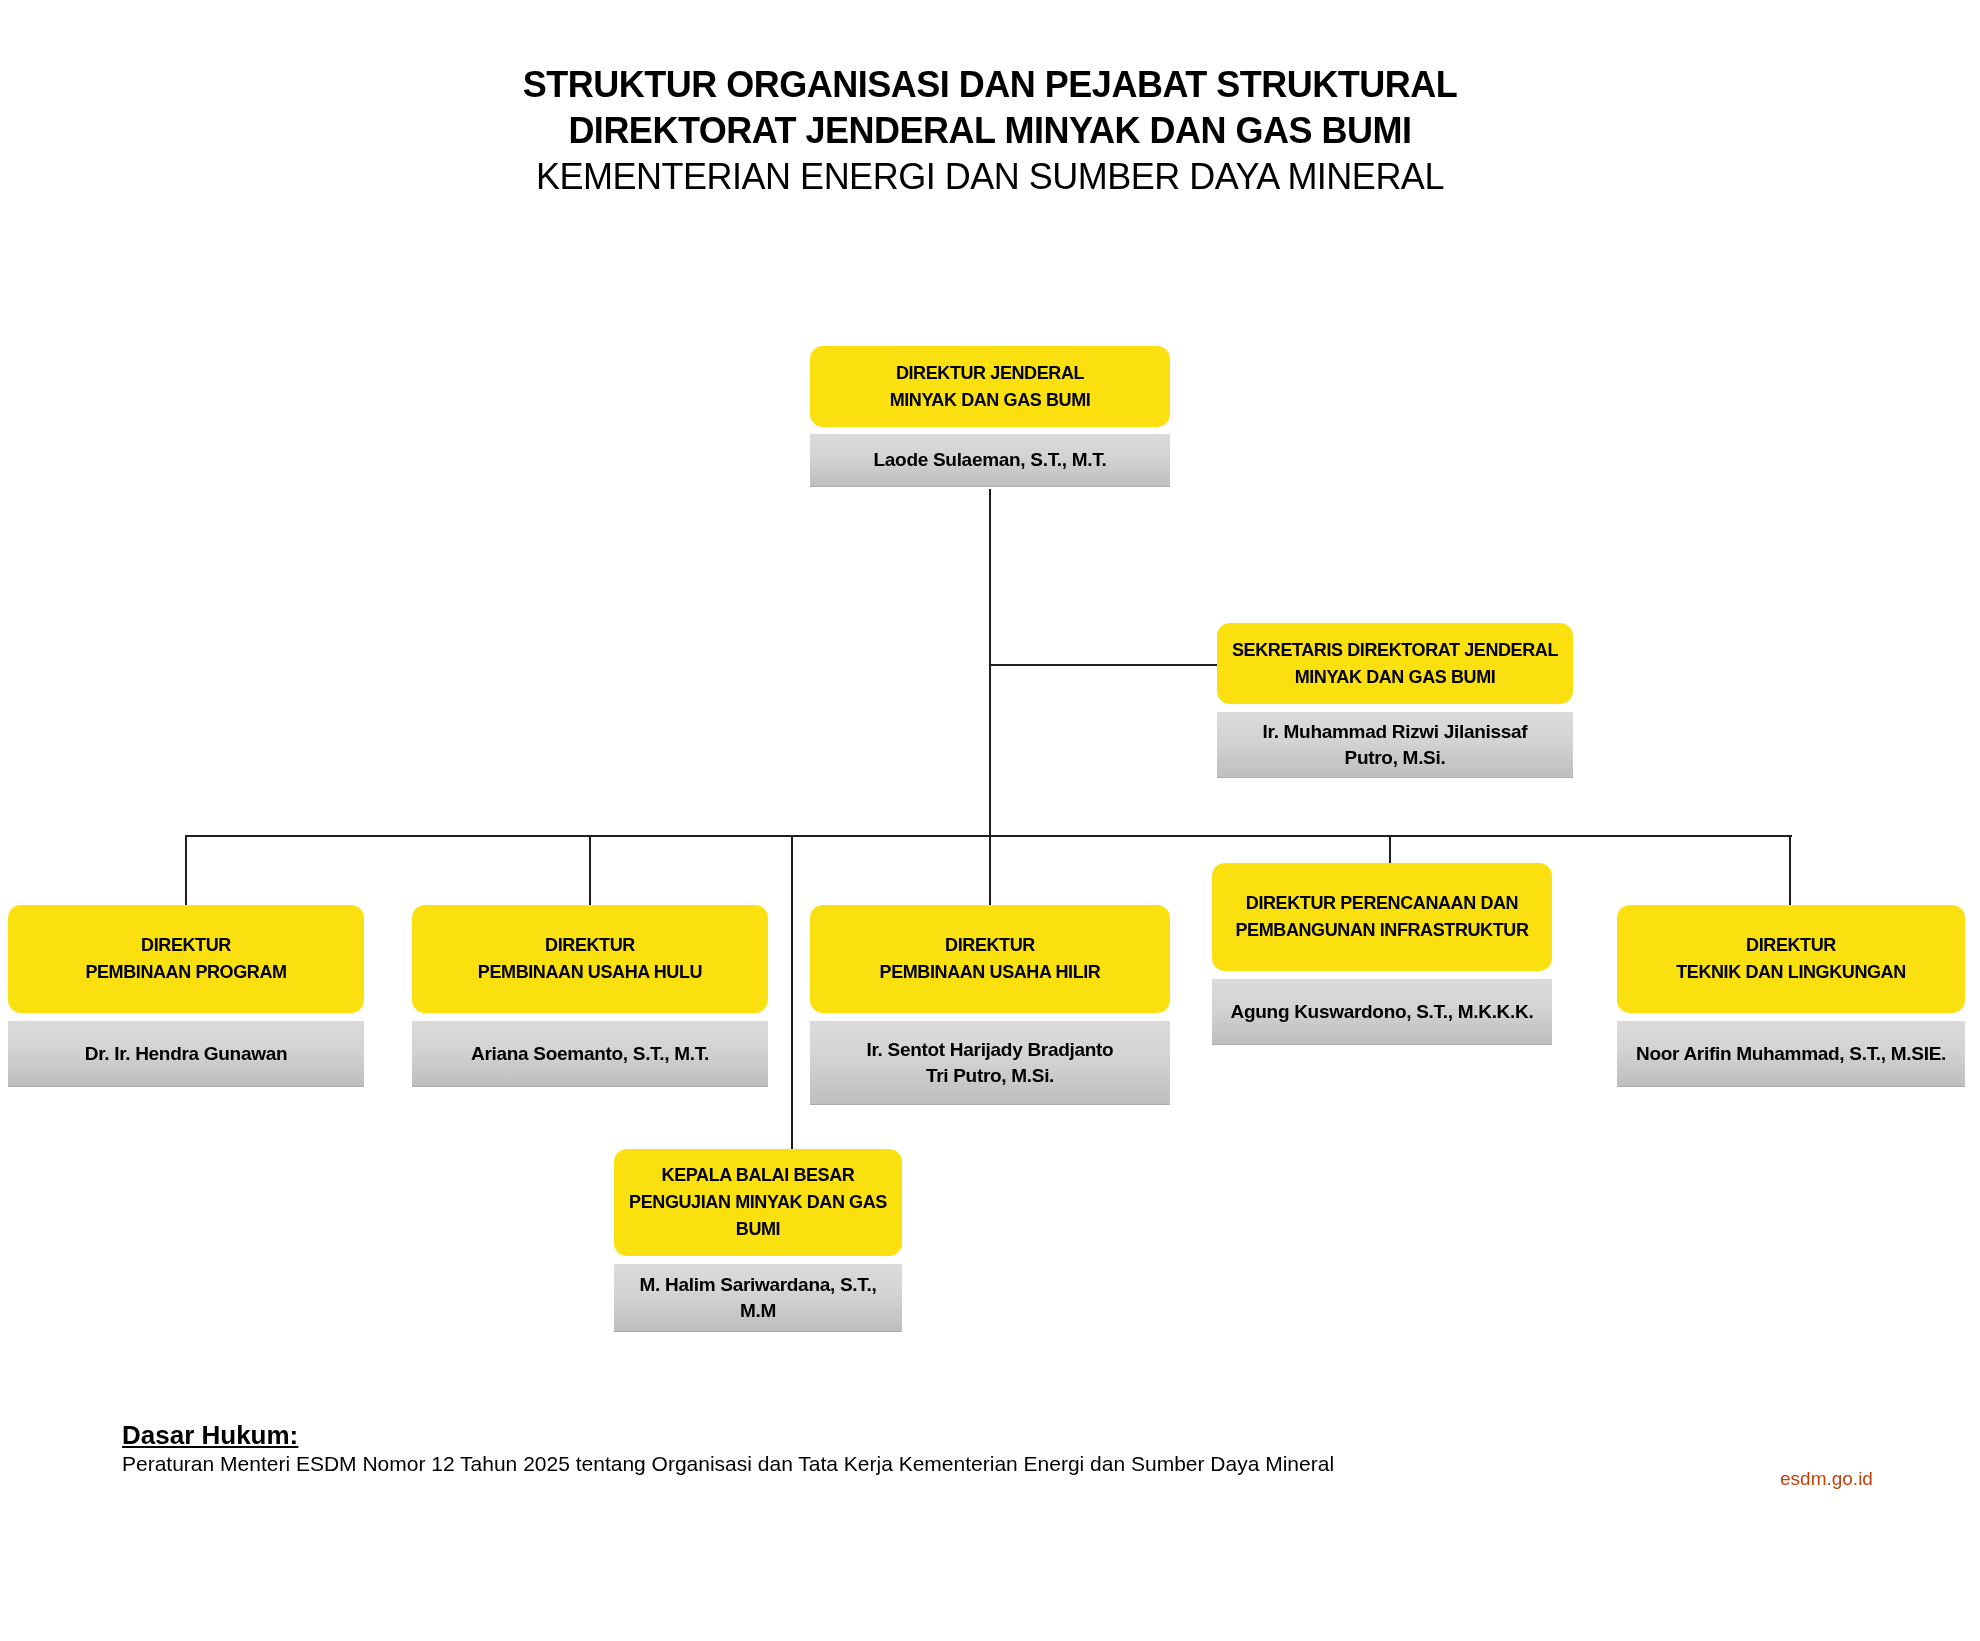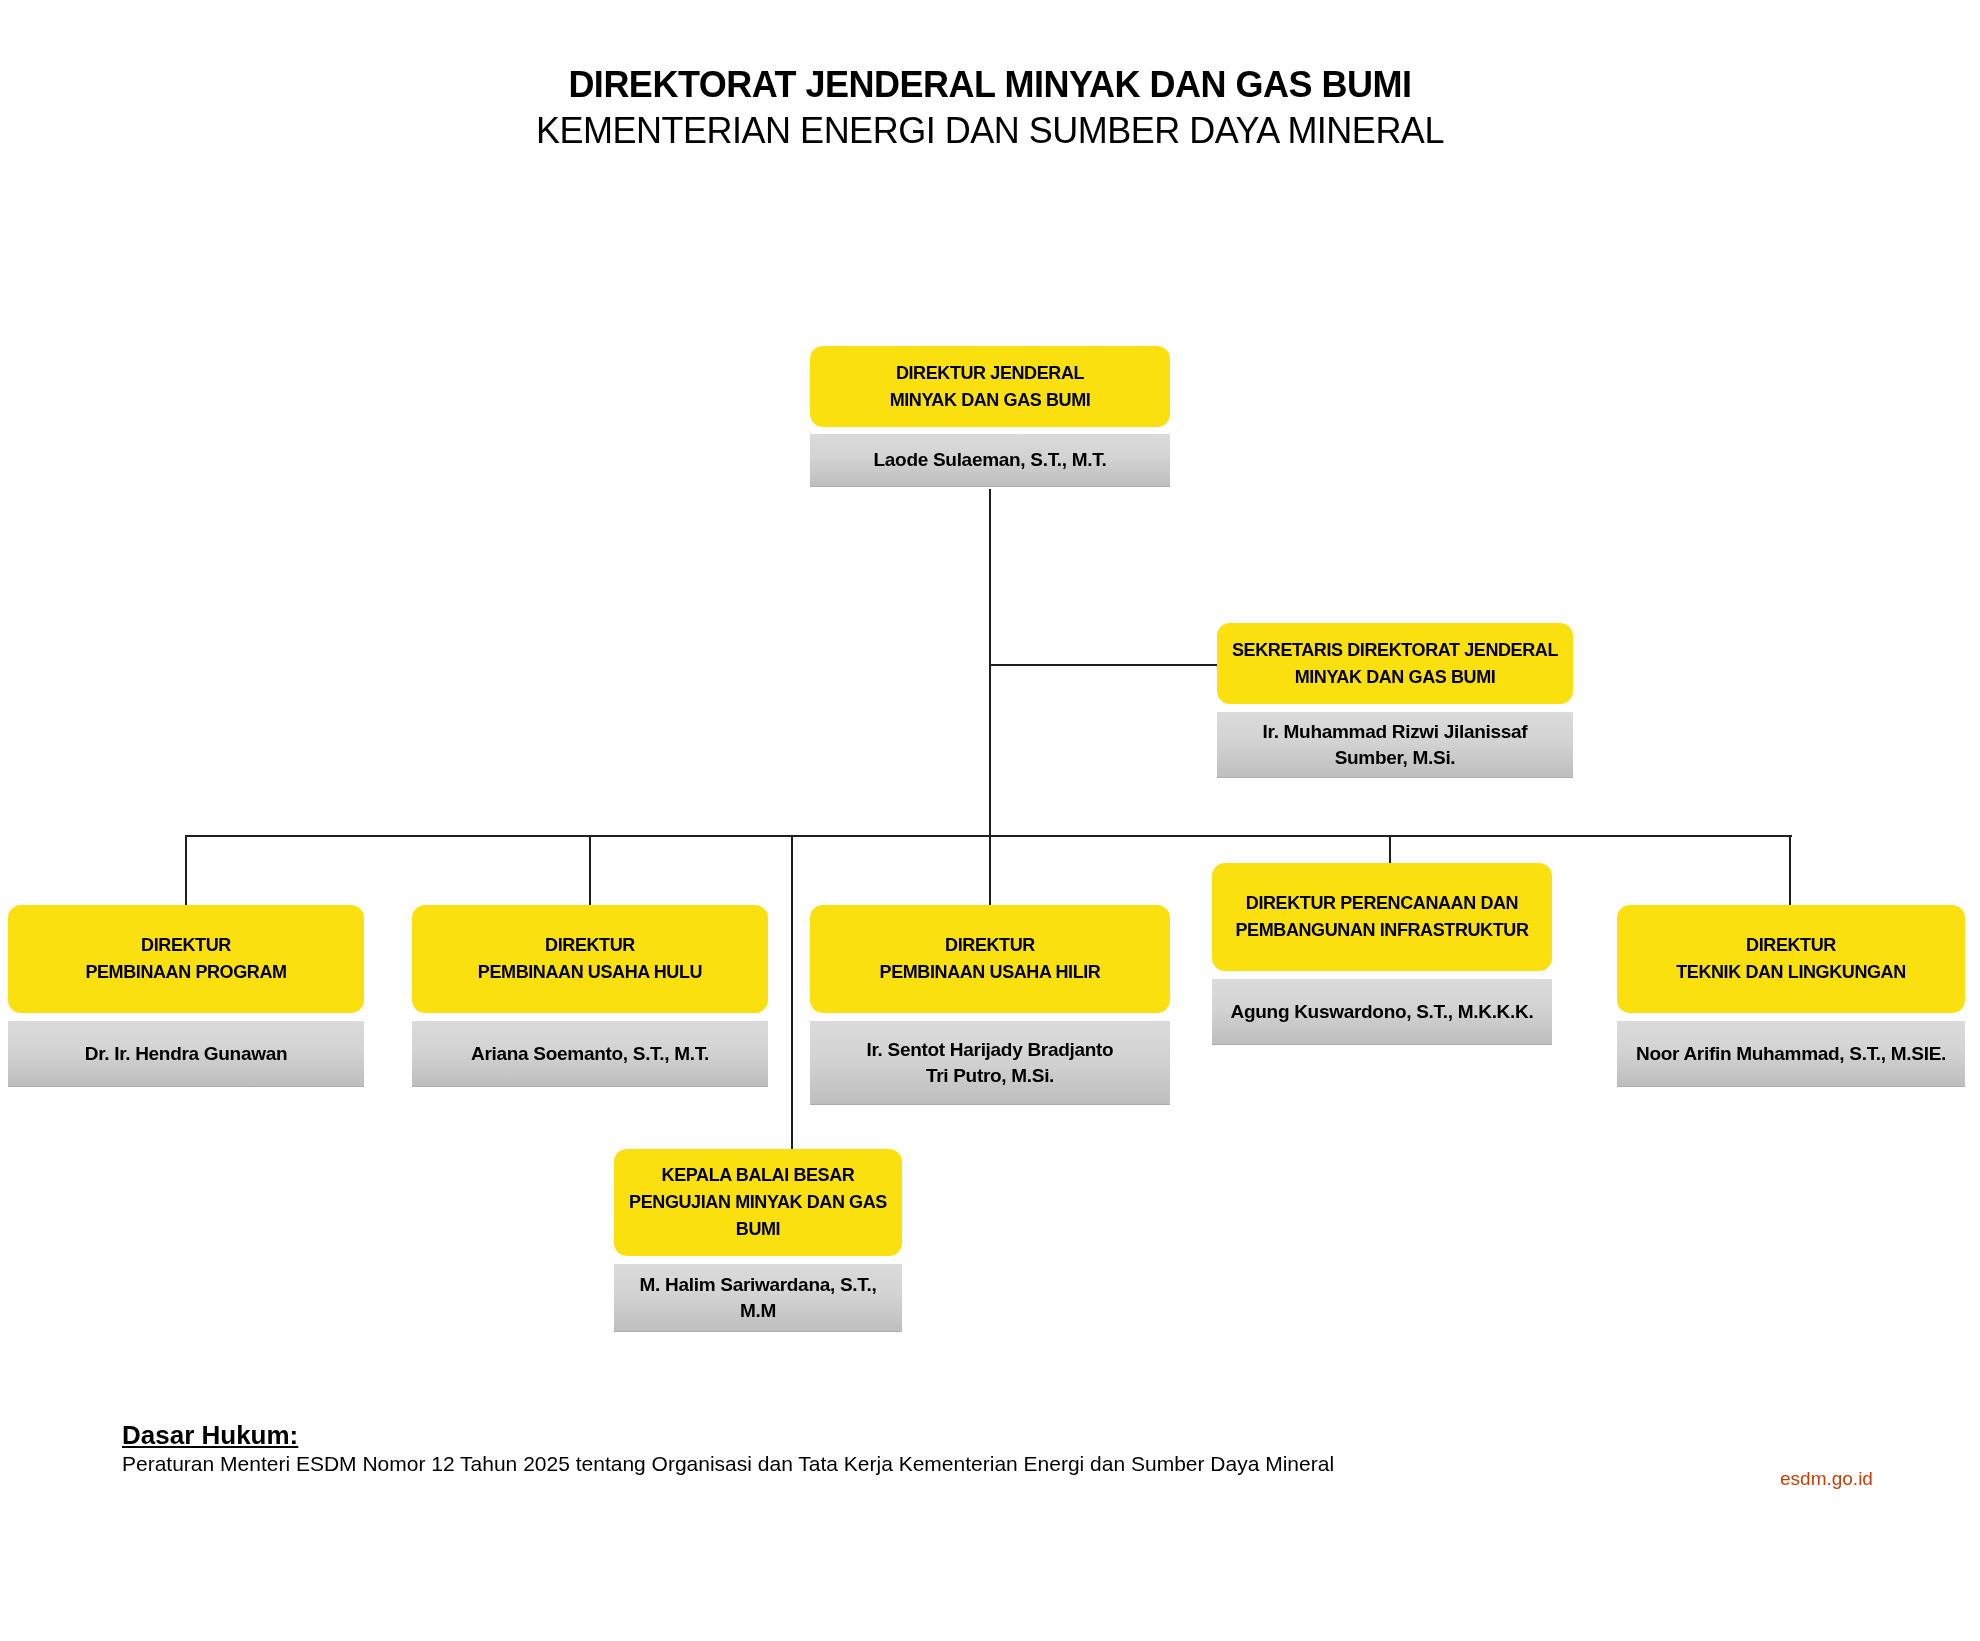--- a/index.html
+++ b/index.html
@@ -72,20 +72,21 @@
   }
   .footer-text { position:absolute; left:122px; top:1452px; font-size:21px; }
   .watermark   { position:absolute; left:1780px; top:1468px; font-size:19px; color:#c2410c; }
 </style>
 </head>
 <body>
 
 <div class="canvas">
 
   <div class="title-block">
+    <div class="title-line bold">STRUKTUR ORGANISASI DAN PEJABAT STRUKTURAL</div>
     <div class="title-line bold">DIREKTORAT JENDERAL MINYAK DAN GAS BUMI</div>
     <div class="title-line">KEMENTERIAN ENERGI DAN SUMBER DAYA MINERAL</div>
   </div>
 
   <div class="connector" id="c-main-v"></div>
   <div class="connector" id="c-sec-h"></div>
   <div class="connector" id="c-dist-h"></div>
   <div class="connector" id="c-drop-1"></div>
   <div class="connector" id="c-drop-2"></div>
   <div class="connector" id="c-drop-balai"></div>
@@ -102,21 +103,21 @@
     </div>
   </div>
 
   <div class="node" id="node-setditjen">
     <div class="role">
       <span>SEKRETARIS DIREKTORAT JENDERAL
 MINYAK DAN GAS BUMI</span>
     </div>
     <div class="official">
       <span>Ir. Muhammad Rizwi Jilanissaf
-Sumber, M.Si.</span>
+Putro, M.Si.</span>
     </div>
   </div>
 
   <div class="node row-node" id="node-d1">
     <div class="role">
       <span>DIREKTUR
 PEMBINAAN PROGRAM</span>
     </div>
     <div class="official">
       <span>Dr. Ir. Hendra Gunawan</span>

